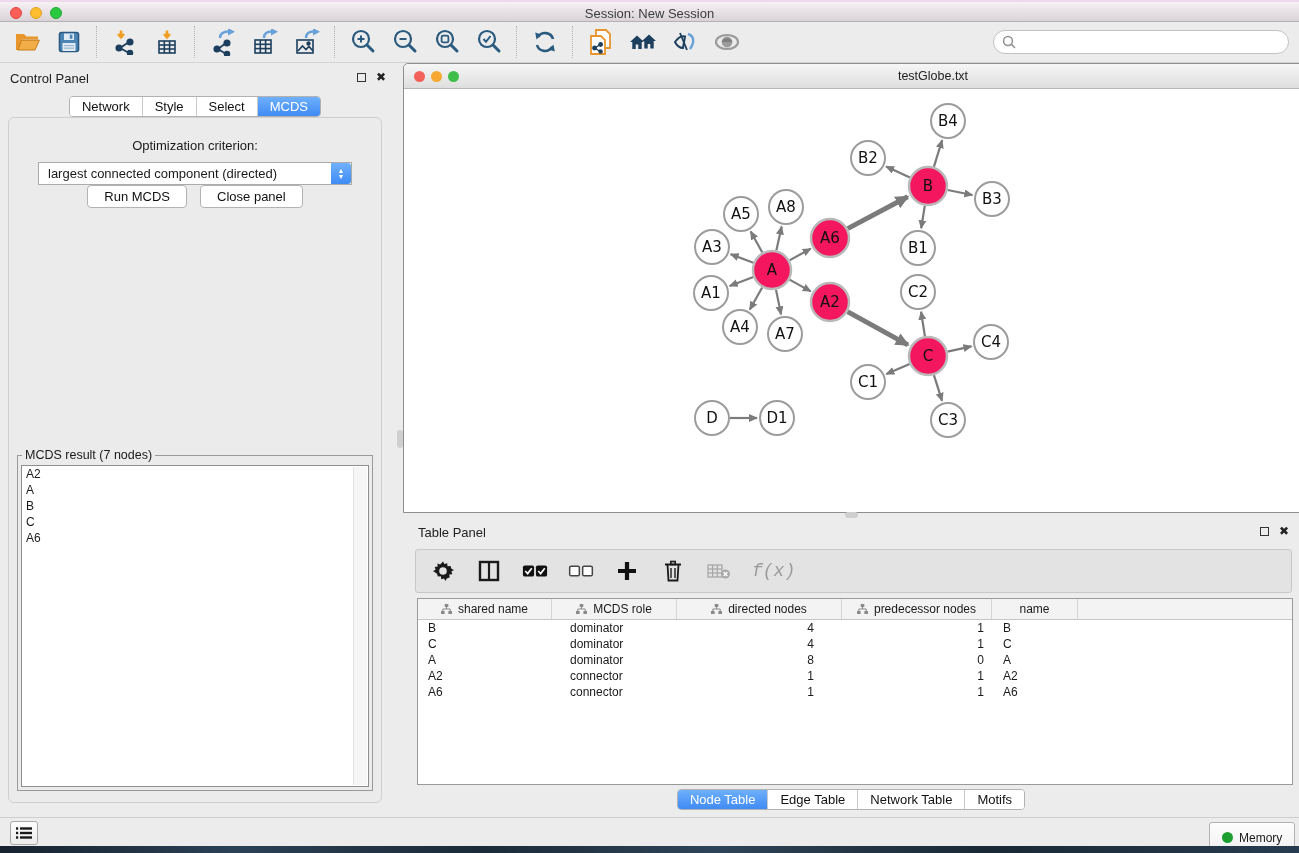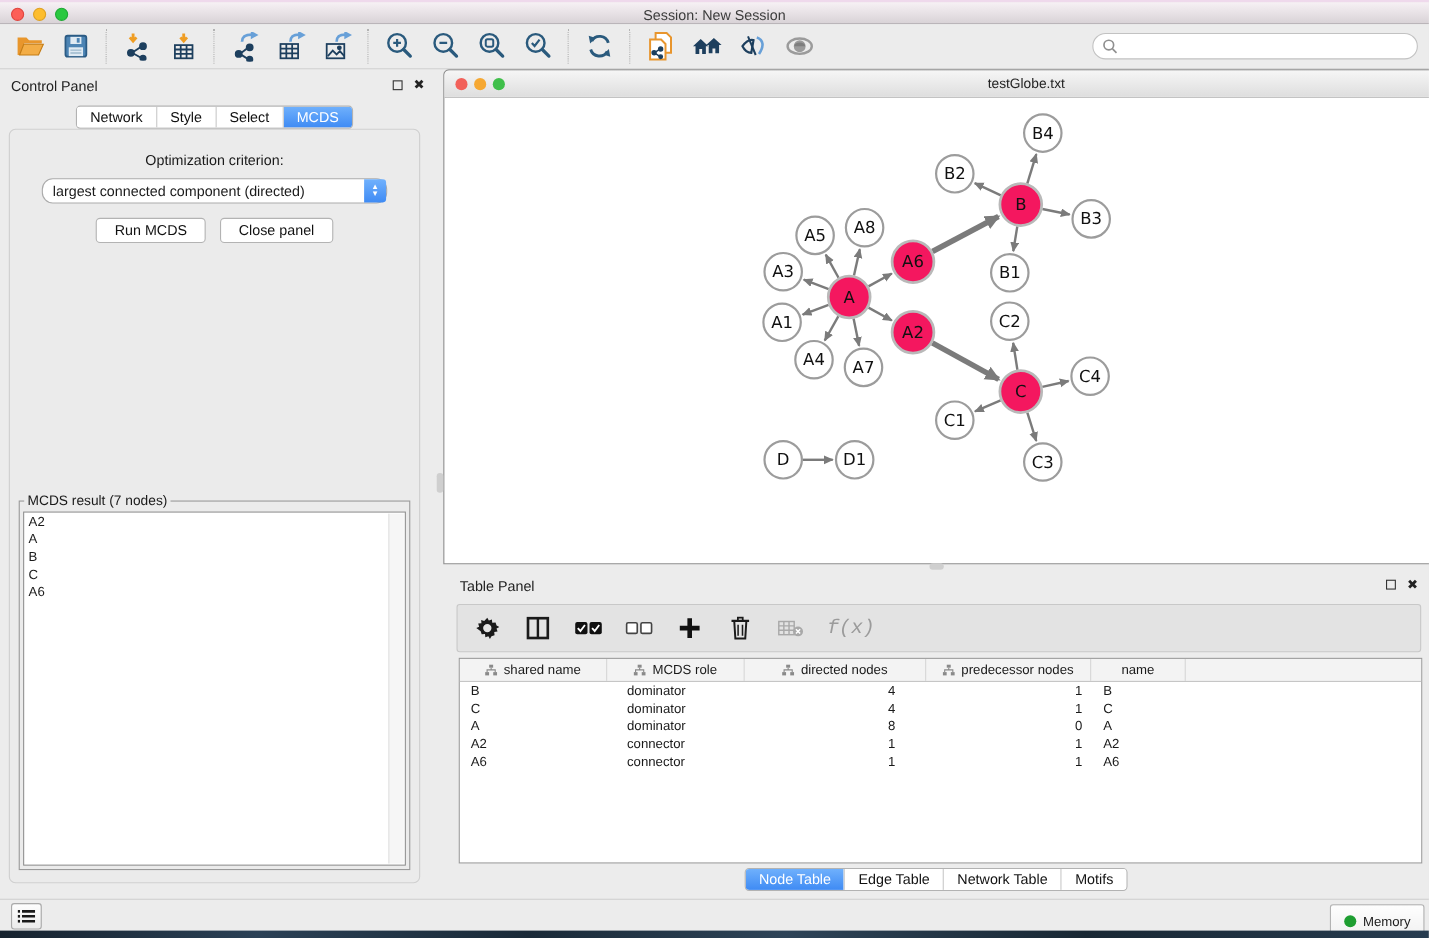--- a/index.html
+++ b/index.html
@@ -37,25 +37,25 @@
   .cp-close{left:376px;top:72px}
   .segbar{display:flex;border:1px solid #b2b2b2;border-radius:4px;overflow:hidden;background:#fff;height:21px;box-sizing:border-box}
   .seg{display:flex;align-items:center;padding:0 12px;font-size:13px;background:#fff;border-left:1px solid #c9c9c9;color:#111;cursor:default;white-space:nowrap}
   .seg:first-child{border-left:none}
   .seg.active{background:linear-gradient(#6fb0fc,#3f8bf4);color:#fff}
   .cp-tabs{left:0;top:96px;width:390px;display:flex;justify-content:center}
   .cp-panel{left:8px;top:117px;width:374px;height:686px;background:#ebebeb;
     border:1px solid #cfcfcf;border-radius:6px;box-sizing:border-box}
   .opt-label{margin-top:20px;text-align:center;font-size:13px}
   .dropdown{margin:9px auto 0;width:314px;height:23px;display:flex;align-items:center;
-    background:#fff;border:1px solid #ababab;border-radius:10px;box-sizing:border-box}
+    background:#fff;border:1px solid #ababab;border-radius:0;box-sizing:border-box}
   .dd-text{flex:1;font-size:13px;padding:0 9px;white-space:nowrap;overflow:hidden}
   .dd-step{width:20px;height:21px;border-radius:0 3px 3px 0;background:linear-gradient(#70b1fd,#3f8bf4);
     display:flex;flex-direction:column;align-items:center;justify-content:center;color:#fff;font-size:7px;line-height:6px}
-  .btn-row{margin-top:13px;display:flex;justify-content:center;gap:13px}
+  .btn-row{margin-top:0;display:flex;justify-content:center;gap:13px}
   .btn{background:#fff;border:1px solid #b3b3b3;border-radius:4px;height:23px;
     font-size:13px;font-family:inherit;padding:0 16px;color:#111}
   .mcds-fieldset{position:absolute;left:8px;top:337px;width:356px;height:336px;
     border:1px solid #9a9a9a;box-sizing:border-box;background:#ebebeb}
   .mcds-legend{position:absolute;top:-8px;left:4px;background:#ebebeb;padding:0 3px;font-size:12.5px}
   .mcds-list{position:absolute;left:3px;top:9px;right:3px;bottom:3px;background:#fff;
     border:1px solid #8f8f8f;overflow:hidden}
   .mcds-item{font-size:12px;line-height:16px;padding-left:4px}
   .mcds-scroll{position:absolute;right:1px;top:1px;width:13px;bottom:1px;background:#f6f6f6;border-left:1px solid #e2e2e2}
 

